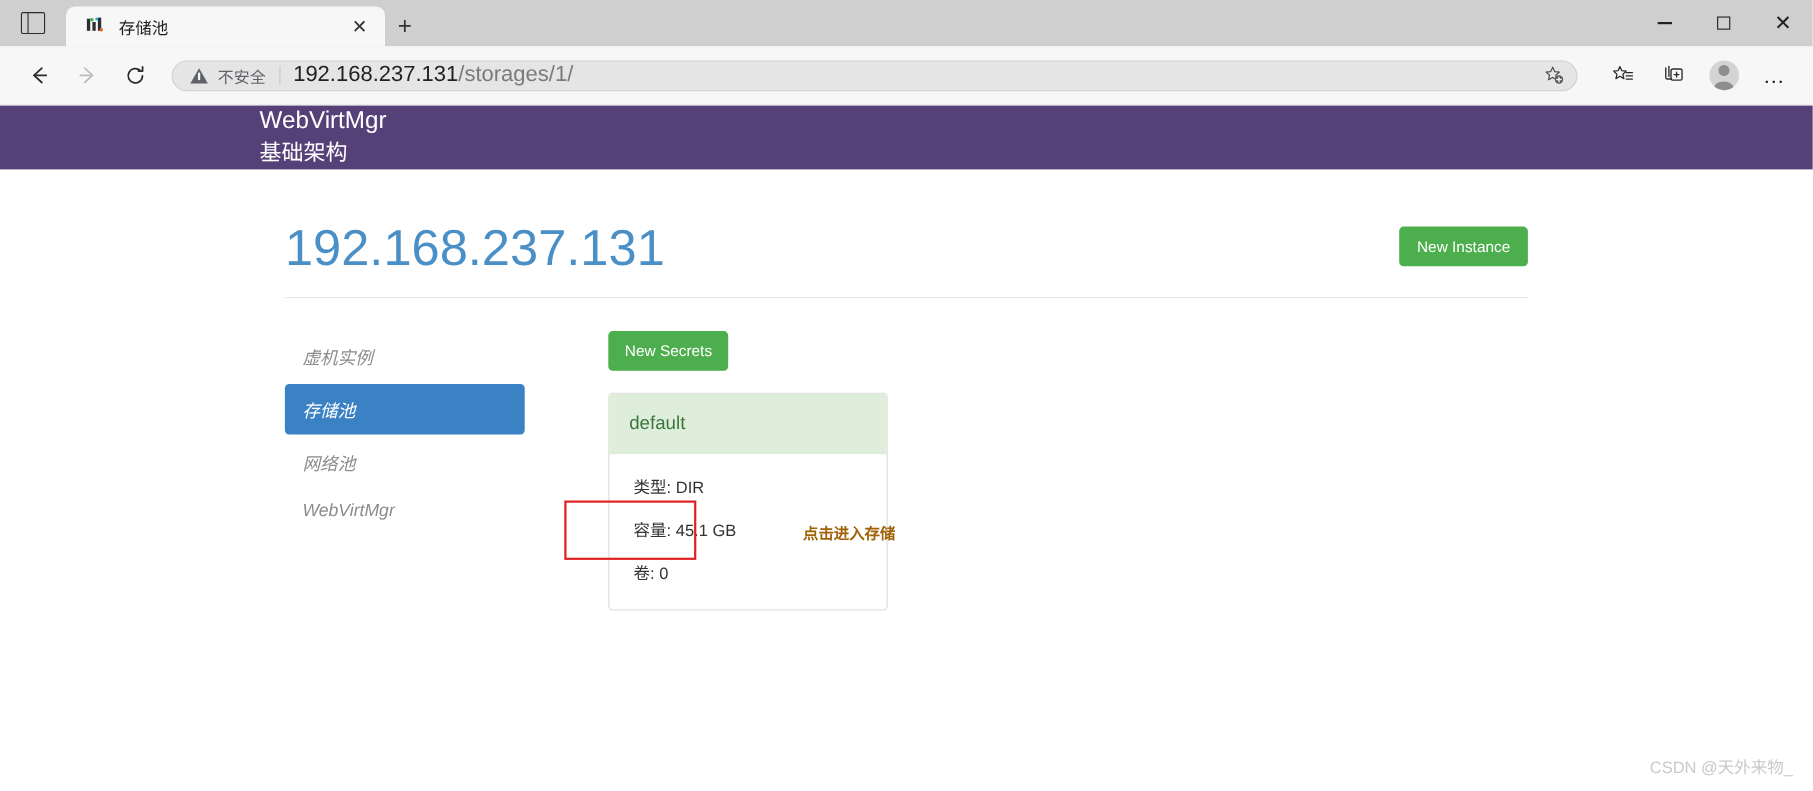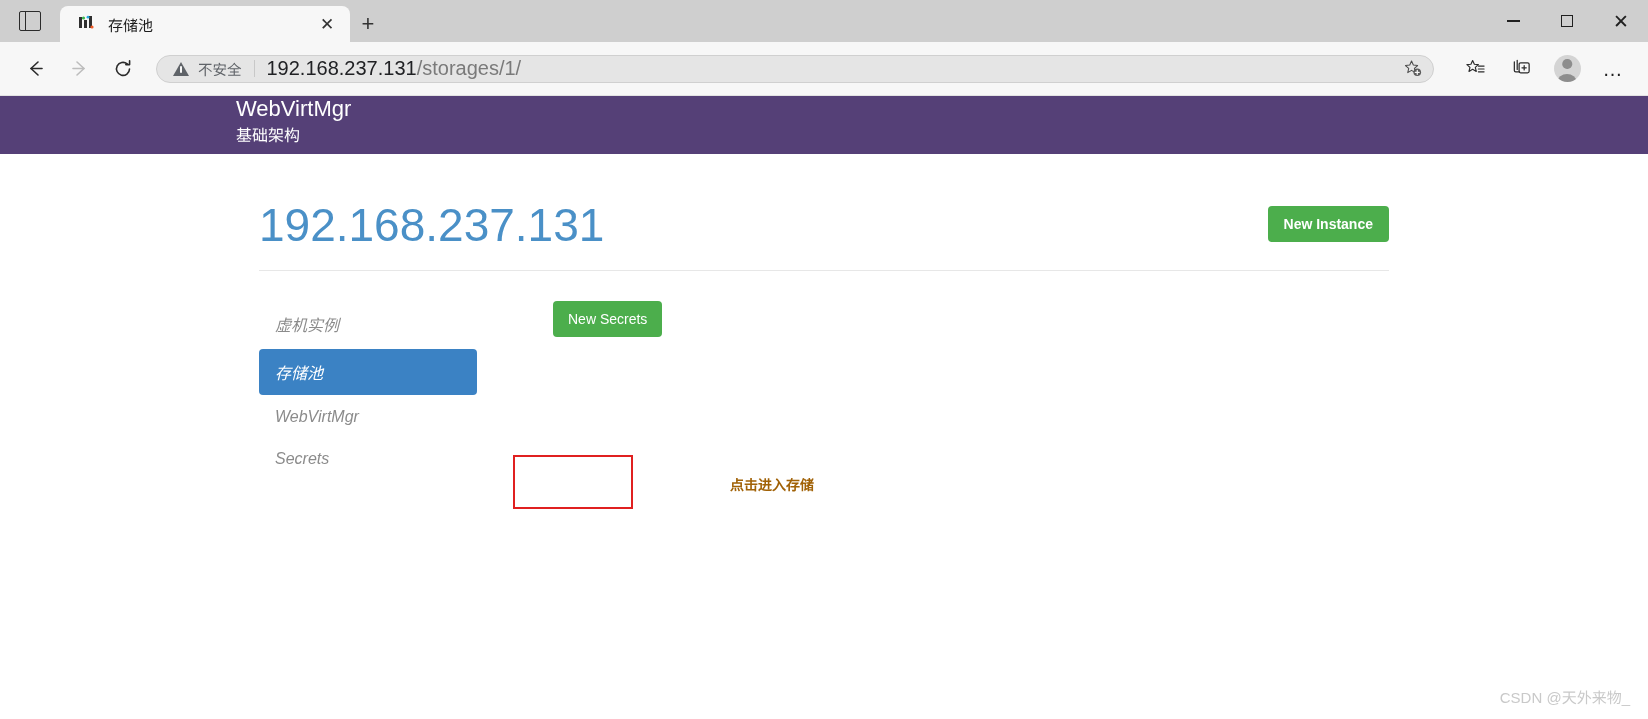--- a/index.html
+++ b/index.html
@@ -203,21 +203,21 @@
     height: 100%;
     flex-direction: column;
   }
   .brand {
     font-size: 22px; color: #ffffff;
     margin-right: 38px;
     cursor: pointer;
     white-space: nowrap;
   }
   .nav-link {
-    font-size: 16px; color: #ffffff;
+    font-size: 20px; color: #ffffff;
     cursor: pointer;
     white-space: nowrap;
   }
   .nav-right { margin-left: auto; margin-top: 12px; }
 
   .container {
     width: 1130px;
     margin: 0 auto;
     padding-top: 40px;
   }
@@ -242,21 +242,21 @@
     color: #ffffff;
     font-size: 14px;
     cursor: pointer;
     font-family: inherit;
     white-space: nowrap;
   }
   .btn-success {
     background: #4cae4c;
     padding: 10px 16px;
   }
-  .btn-new-instance { margin-top: 12px; font-weight: bold; }
+  .btn-new-instance { margin-top: 12px; }
 
   .body-row {
     display: flex;
     padding-top: 30px;
   }
   .sidebar {
     width: 256px;
     flex-shrink: 0;
     padding-right: 38px;
     font-style: italic;
@@ -449,27 +449,35 @@
       <div class="page-head">
         <h1 class="page-title">192.168.237.131</h1>
         <button class="btn btn-success btn-new-instance">New Instance</button>
       </div>
 
       <div class="body-row">
 
         <div class="sidebar">
           <a class="side-item">虚机实例</a>
           <a class="side-item active">存储池</a>
+          <a class="side-item">网络池</a>
           <a class="side-item">WebVirtMgr</a>
-          <a class="side-item">Secrets</a>
         </div>
 
         <div class="content">
           <button class="btn btn-success btn-new-storage">New Secrets</button>
 
+          <div class="storage-card">
+            <div class="card-header">default</div>
+            <div class="card-body">
+              <div class="card-line">类型: DIR</div>
+              <div class="card-line">容量: 45.1 GB</div>
+              <div class="card-line">卷: 0</div>
+            </div>
+          </div>
         </div>
 
       </div>
     </div>
 
     <div class="annot-box"></div>
     <div class="annot-text">点击进入存储</div>
 
     <div class="watermark">CSDN @天外来物_</div>
   </div>

